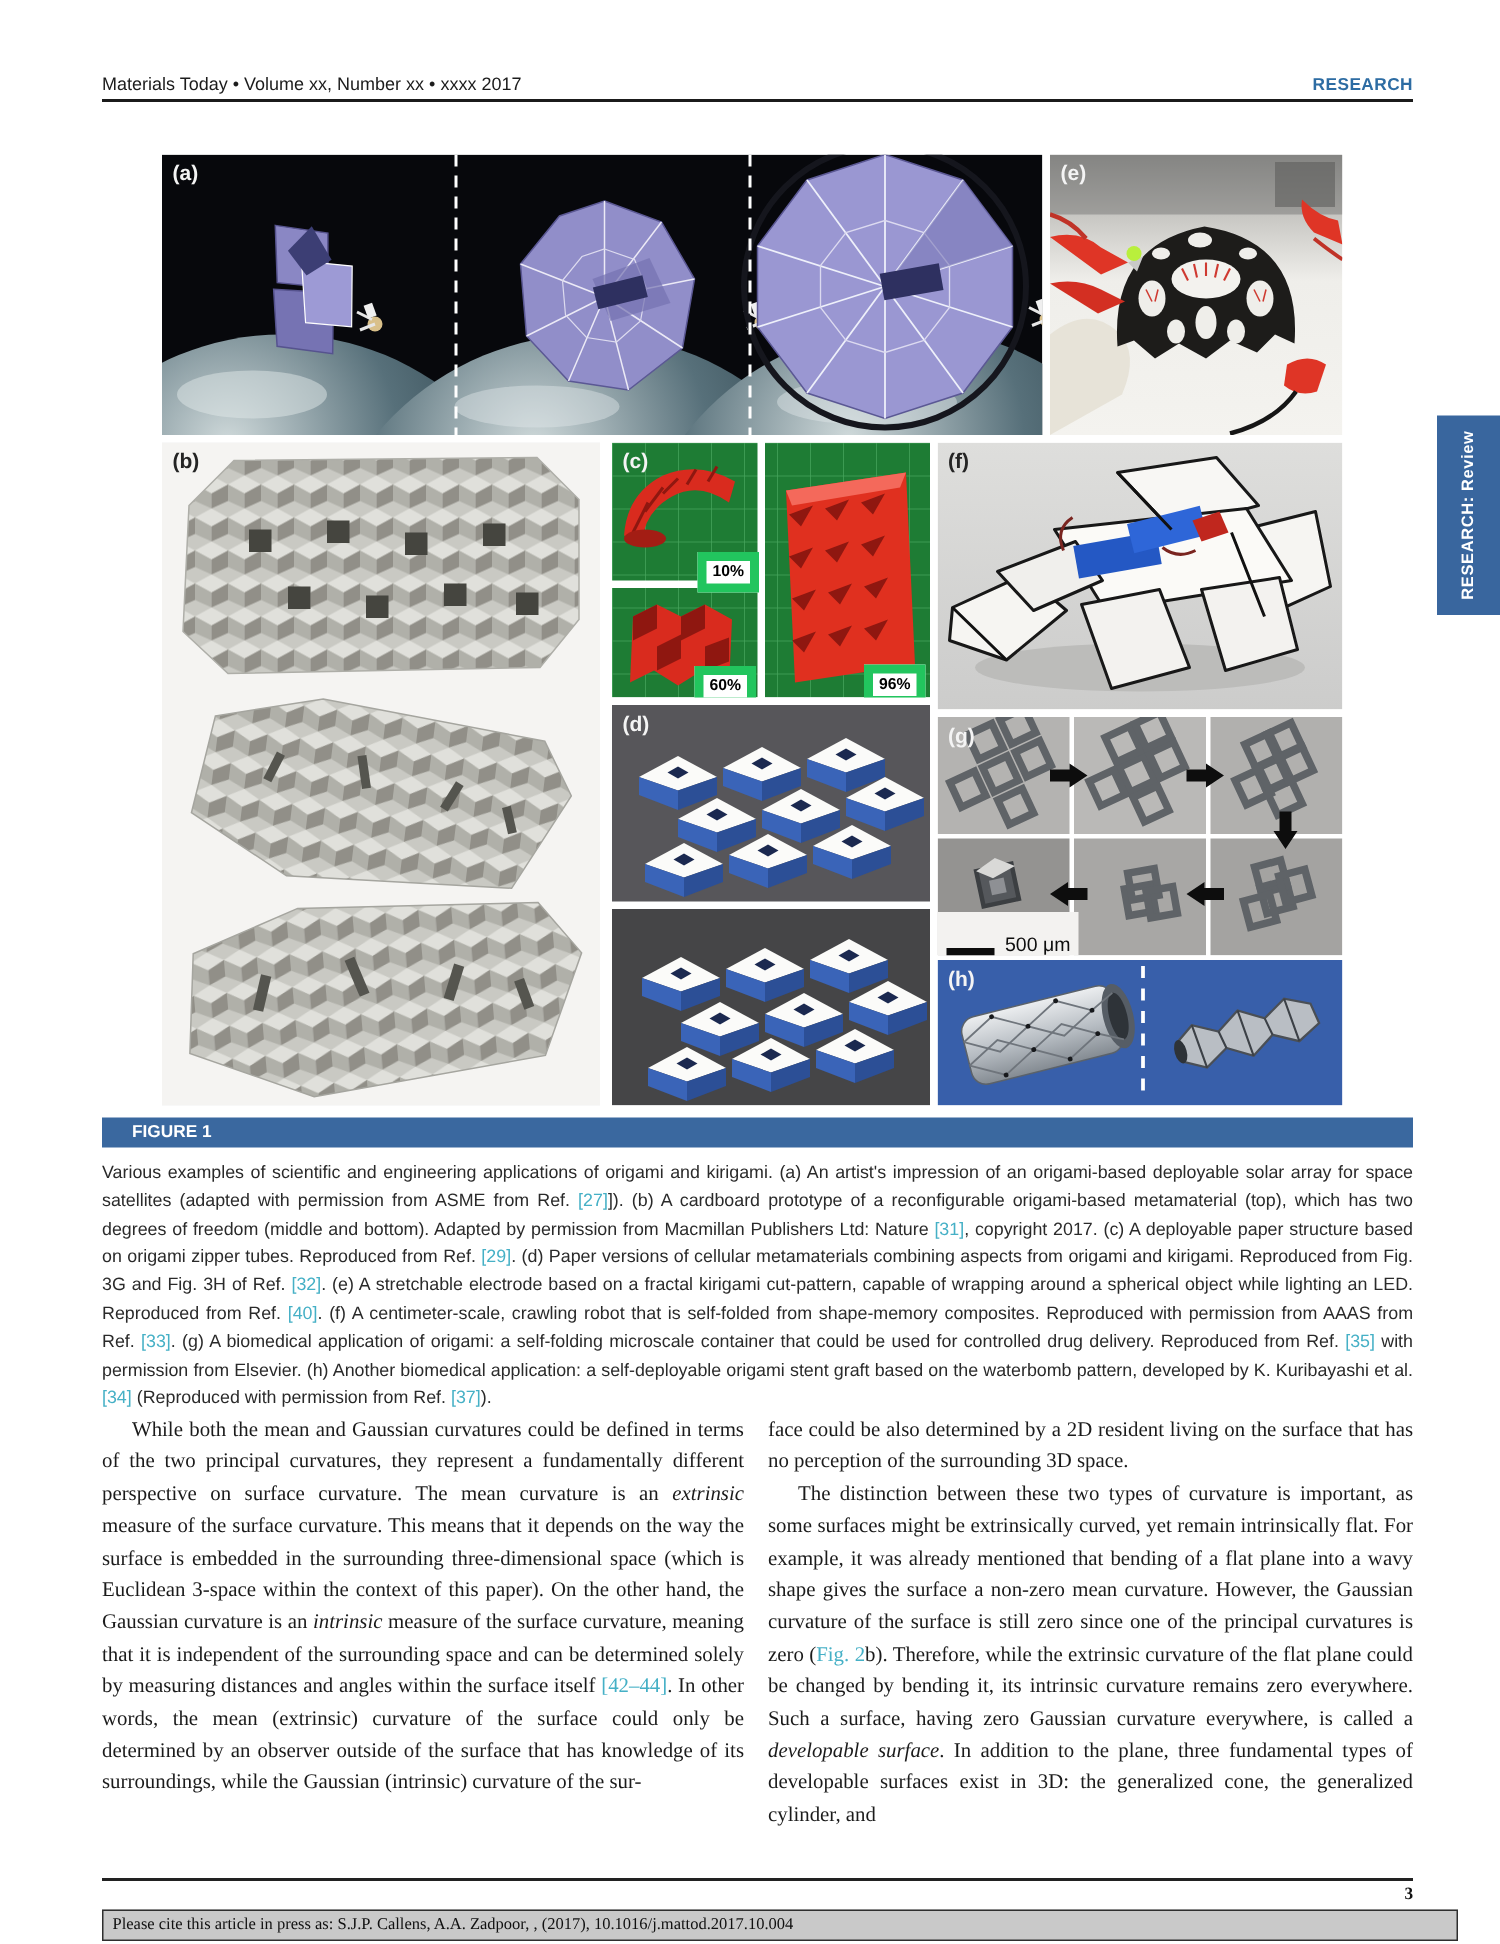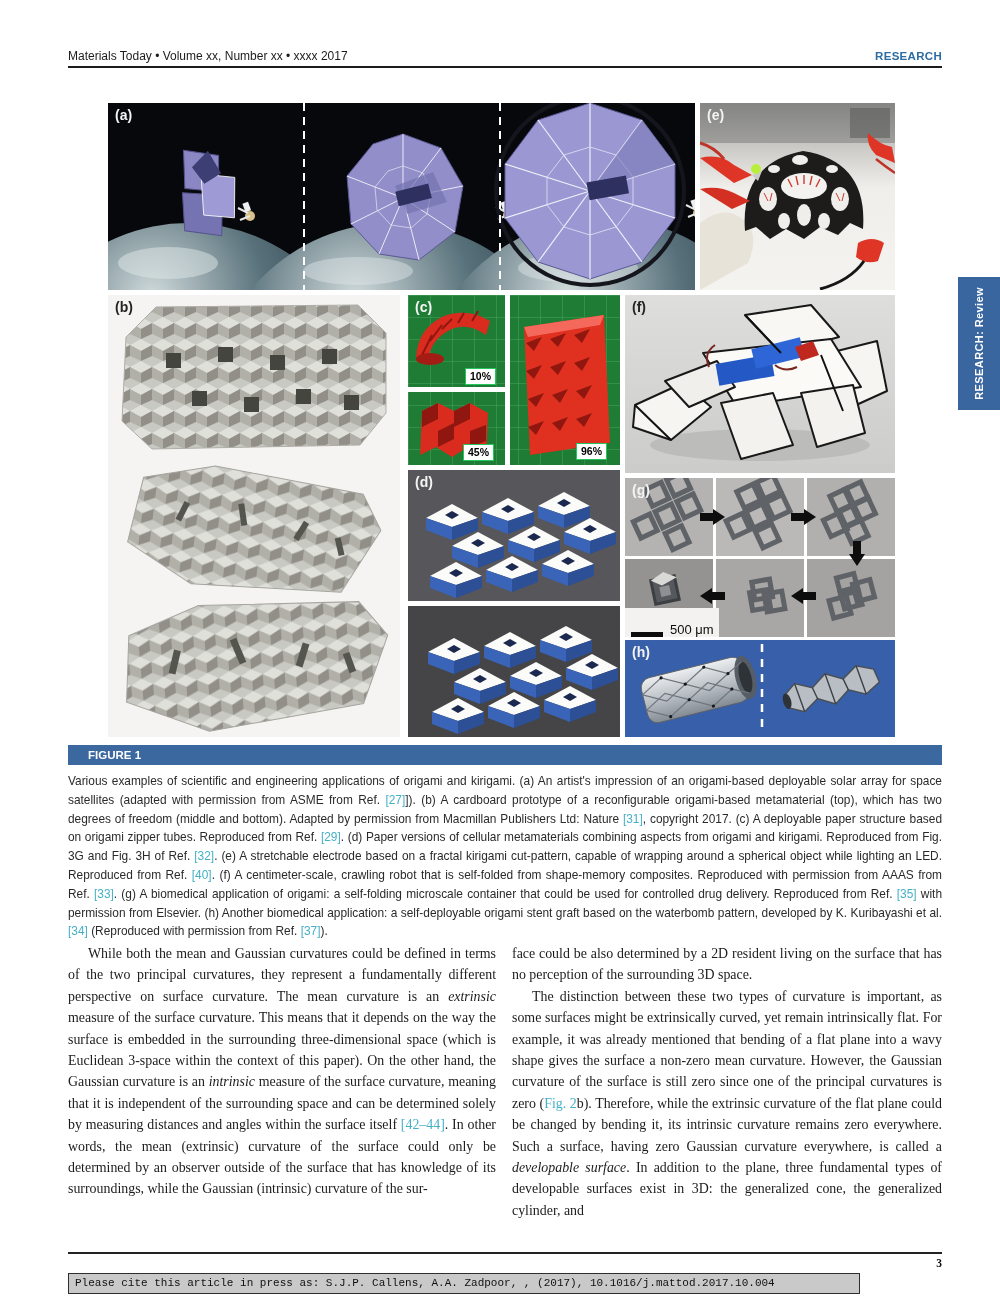--- a/index.html
+++ b/index.html
@@ -26,21 +26,21 @@
 
   .p-a { left:0; top:0; width:587px; height:187px; }
   .p-e { left:592px; top:0; width:195px; height:187px; }
   .p-b { left:0; top:192px; width:292px; height:442px; background:#f4f3f1; }
   .p-c { left:300px; top:192px; width:212px; height:170px; }
   .p-d { left:300px; top:367px; width:212px; height:267px; }
   .p-f { left:517px; top:192px; width:270px; height:178px; }
   .p-g { left:517px; top:375px; width:270px; height:159px; }
   .p-h { left:517px; top:537px; width:270px; height:97px; }
 
-  .badge { position:absolute; background:#ffffff; border:1px solid #22c55e; color:#000;
+  .badge { position:absolute; background:#ffffff; border:6px solid #22c55e; color:#000;
            font-size:10.5px; font-weight:bold; padding:1px 4px; line-height:13px; z-index:5; }
   .badge-10 { left:57px; top:73px; }
   .badge-60 { left:55px; top:149px; }
   .badge-96 { left:168px; top:148px; }
 
   .scalebar { position:absolute; left:0; top:130px; width:94px; height:29px; background:#f3f2f0;
               display:flex; align-items:flex-end; gap:7px; padding-left:6px; z-index:5; }
   .scalebar .bar { width:32px; height:5px; background:#0d0d0d; }
   .scalebar .txt { font-size:13px; color:#0d0d0d; }
 
@@ -64,22 +64,22 @@
   .col p { margin:0; text-indent:20px; }
   .col p.noindent { text-indent:0; }
 
   .ref { color:#45b0c6; }
   .i { font-style:italic; }
 
   
   .foot-rule { position:absolute; left:68px; top:1252px; width:874px; height:2px; background:#222222; }
   .page-num { position:absolute; left:68px; top:1257px; width:874px; text-align:right;
               font-family:"Liberation Serif", serif; font-weight:bold; font-size:11.5px; color:#111; }
-  .cite-box { position:absolute; left:68px; top:1273px; width:792px; height:21px; background:#c9c9c9;
-              border:1px solid #2e2e2e; font-family:Liberation Mono, monospace; font-size:11px;
+  .cite-box { position:absolute; left:68px; top:1273px; width:904px; height:21px; background:#c9c9c9;
+              border:1px solid #2e2e2e; font-family:Liberation Serif, serif; font-size:11px;
               line-height:19px; padding-left:6px; color:#101010; }
 </style>
 </head>
 <body>
 
 <div class="page">
 
   <div class="journal-row">
     <span>Materials Today • Volume xx, Number xx • xxxx 2017</span>
     <span class="research">RESEARCH</span>
@@ -267,21 +267,21 @@
             <rect x="192" y="352" width="7" height="24" transform="rotate(22 195 364)"></rect>
             <rect x="238" y="366" width="7" height="20" transform="rotate(-15 241 376)"></rect>
           </g>
         </g>
       </svg>
     </div>
 
     <div class="panel p-c">
       <span class="plabel white">(c)</span>
       <span class="badge badge-10">10%</span>
-      <span class="badge badge-60">45%</span>
+      <span class="badge badge-60">60%</span>
       <span class="badge badge-96">96%</span>
       <svg width="212" height="170" viewBox="0 0 212 170">
         <defs>
           <pattern id="mat" width="22" height="22" patternUnits="userSpaceOnUse">
             <rect width="22" height="22" fill="#1e7c34"></rect>
             <path d="M0,0 H22 M0,0 V22" stroke="#46a45b" stroke-width="1"></path>
           </pattern>
         </defs>
         <rect width="212" height="170" fill="#ffffff"></rect>
 

